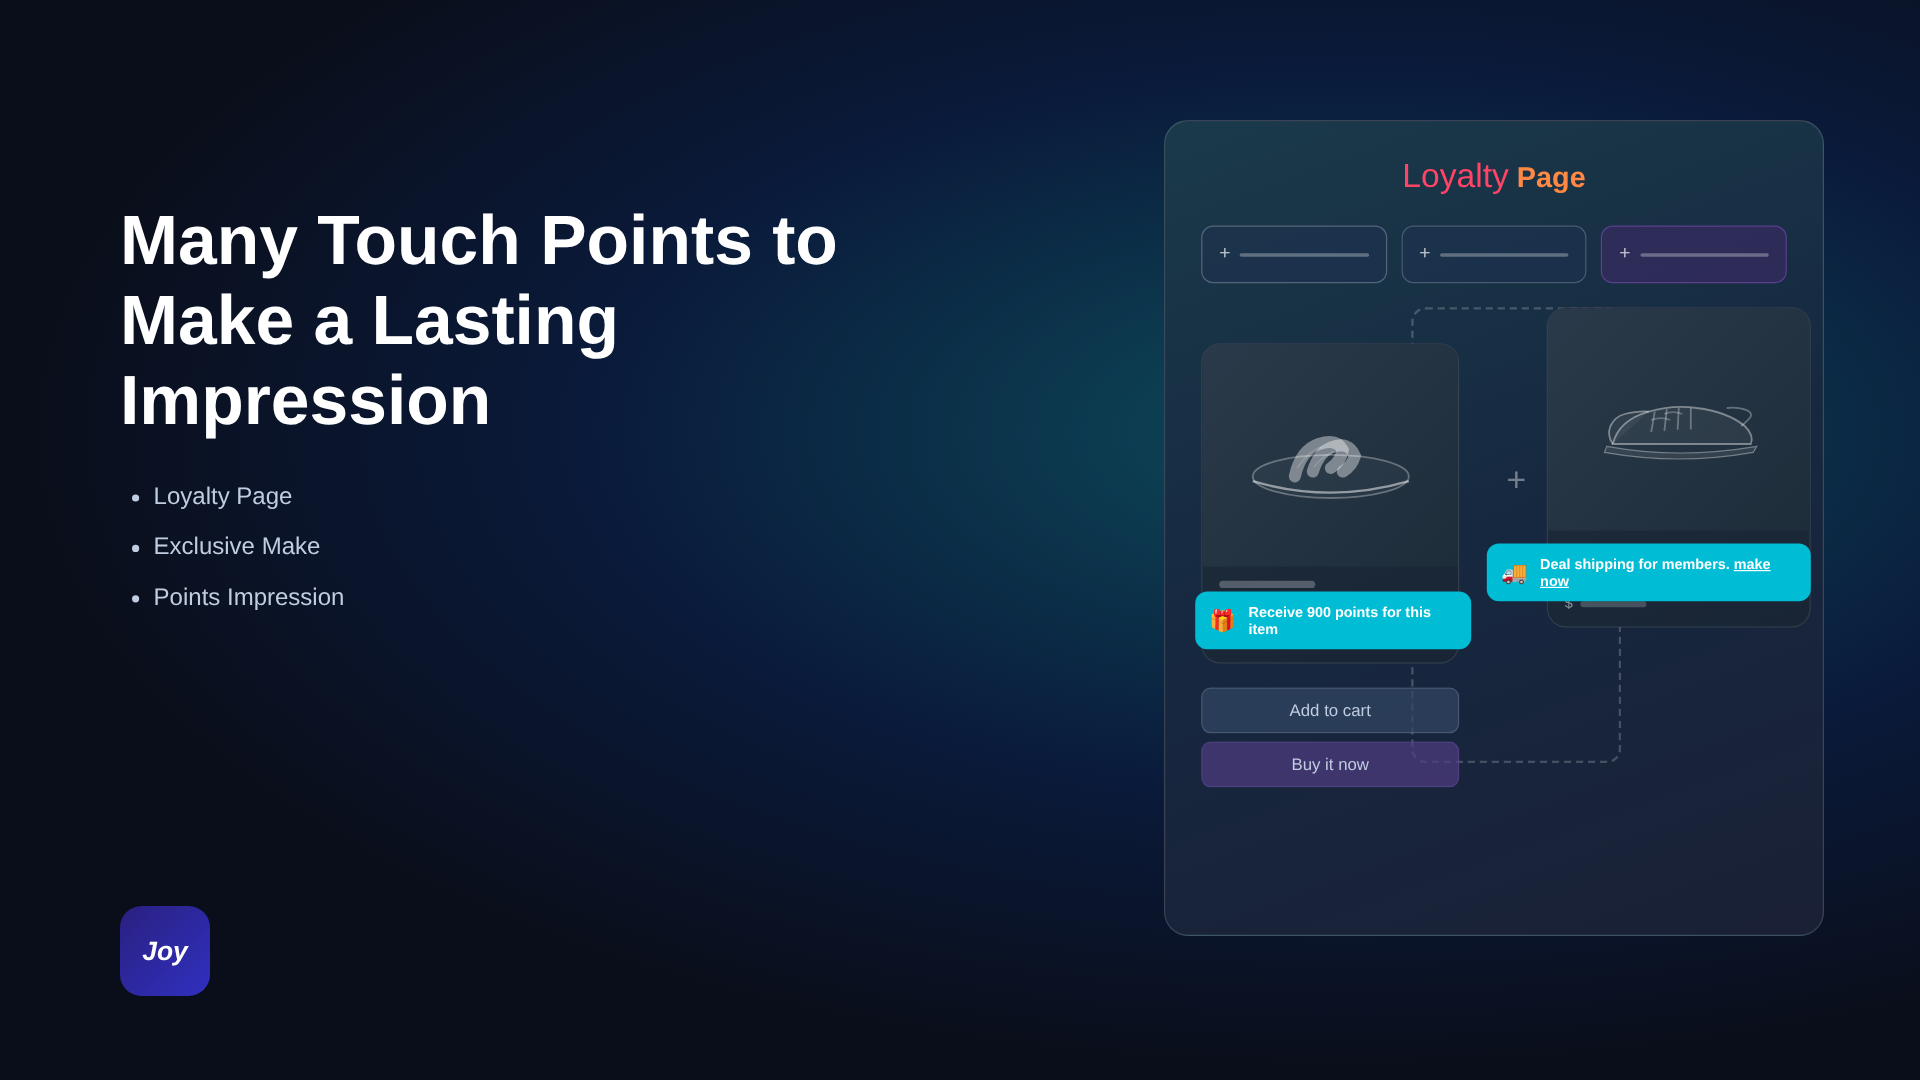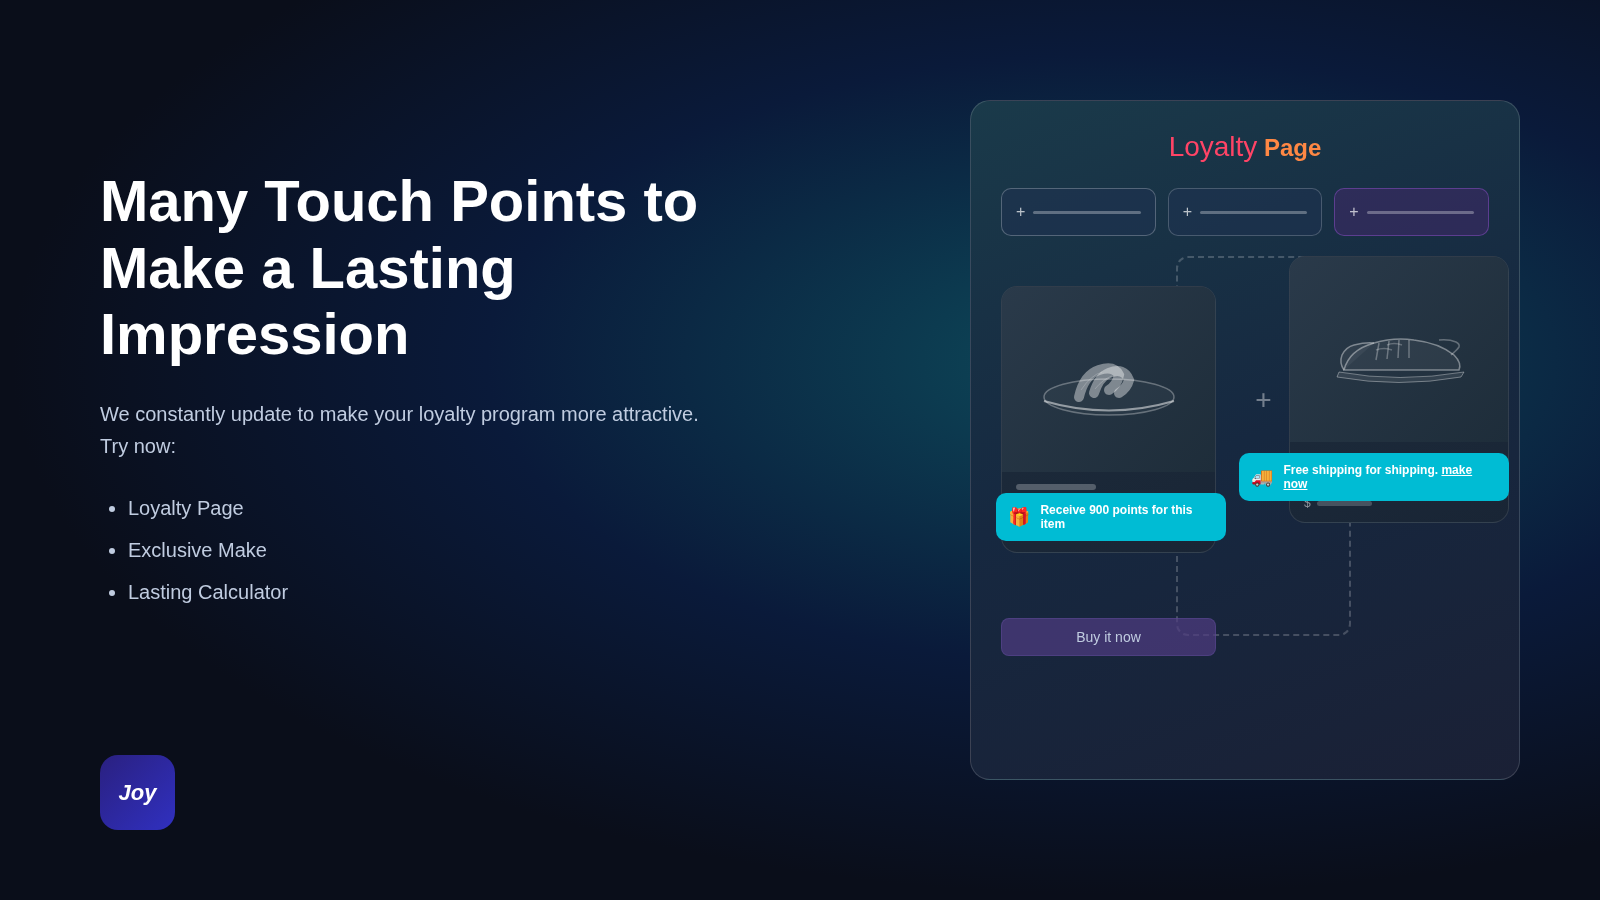--- a/index.html
+++ b/index.html
@@ -365,25 +365,24 @@
       height: 110px;
     }
   </style>
 </head>
 <body>
 
 <div class="bg"></div>
 
 <div class="left-panel">
   <h1 class="headline">Many Touch Points to Make a Lasting Impression</h1>
-  <p class="subtext">We constantly update to make your loyalty program more attractive. Try now:</p>
   <ul class="bullet-list">
     <li>Loyalty Page</li>
     <li>Exclusive Make</li>
-    <li>Lasting Calculator</li>
+    <li>Points Impression</li>
   </ul>
 </div>
 
 <div class="logo-container">
   <div class="logo-box">
     <span class="logo-text">Joy</span>
   </div>
 </div>
 
 <div class="right-panel">
@@ -440,20 +439,23 @@
             <div class="product-price-bar"></div>
           </div>
         </div>
       </div>
 
       <div class="loyalty-notif">
         <span class="notif-gift">🎁</span>
         <span class="notif-text">Receive 900 points for this item</span>
       </div>
 
+      <div class="add-to-cart-btn">
+        <span>Add to cart</span>
+      </div>
 
       <div class="buy-now-btn">
         <span>Buy it now</span>
       </div>
 
       <div class="product-card-shoes">
         <div class="product-img-area">
 
           <svg class="shoe-svg" viewBox="0 0 150 110" fill="none" xmlns="http://www.w3.org/2000/svg">
 
@@ -480,20 +482,20 @@
           <div style="display:flex; align-items:center; gap:6px;">
             <span style="color:rgba(255,255,255,0.5); font-size:12px;">$</span>
             <div class="product-price-bar"></div>
           </div>
         </div>
       </div>
 
       <div class="shipping-notif">
         <span class="shipping-icon">🚚</span>
         <span class="shipping-text">
-          <span>Free shipping for shipping.</span>
+          <span>Deal shipping for members.</span>
           <span class="shipping-link">make now</span>
         </span>
       </div>
 
     </div>
   </div>
 </div>
 
 </body></html>

